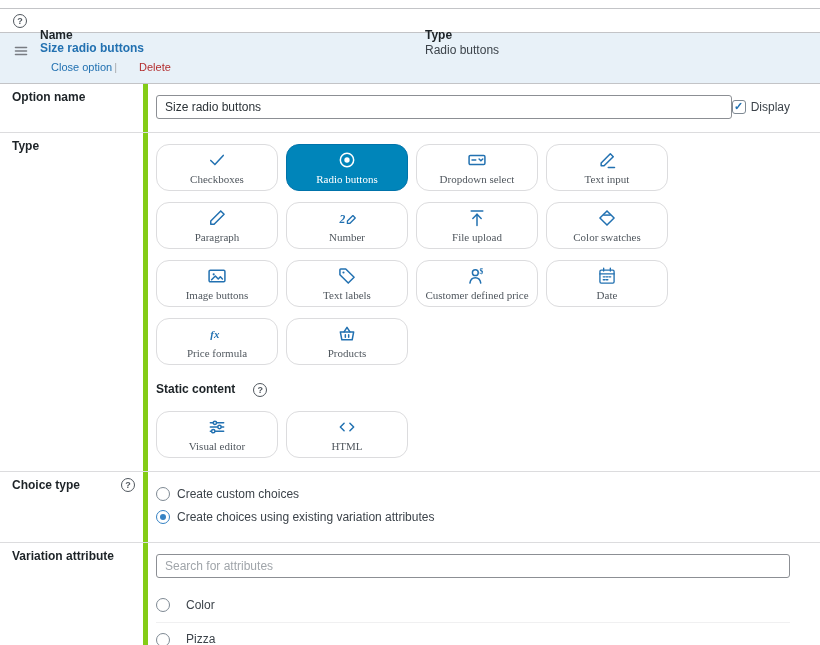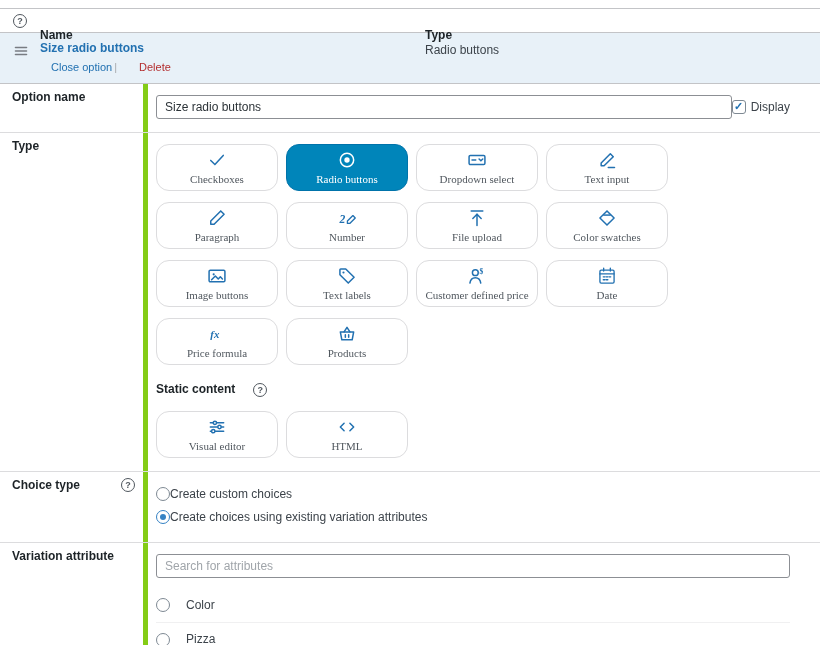--- a/index.html
+++ b/index.html
@@ -69,21 +69,21 @@
   .ticon svg { width:20px; height:20px; display:block; }
 
   .static-heading { display:flex; align-items:center; gap:18px; font-weight:bold; color:#1d2327; margin:16px 0 13px; }
 
   
   .radio { width:14px; height:14px; border:1px solid #7e8993; border-radius:50%; background:#fff;
            position:relative; flex:none; display:inline-block; cursor:pointer; }
   .radio.checked { border-color:#3582c4; }
   .radio.checked::after { content:""; position:absolute; left:3px; top:3px; right:3px; bottom:3px;
                           background:#3582c4; border-radius:50%; }
-  .radio-line { display:flex; align-items:center; padding:3px 0; }
+  .radio-line { display:flex; align-items:center; gap:7px; padding:3px 0; }
 
   
   .search-input { width:100%; }
   .attr-list { margin-top:11px; }
   .attr-item { display:flex; align-items:center; gap:16px; padding:8px 0 9px; border-bottom:1px solid #f0f0f1; cursor:pointer; }
   .attr-item:last-child { border-bottom:none; }
 </style>
 </head>
 <body>
 

